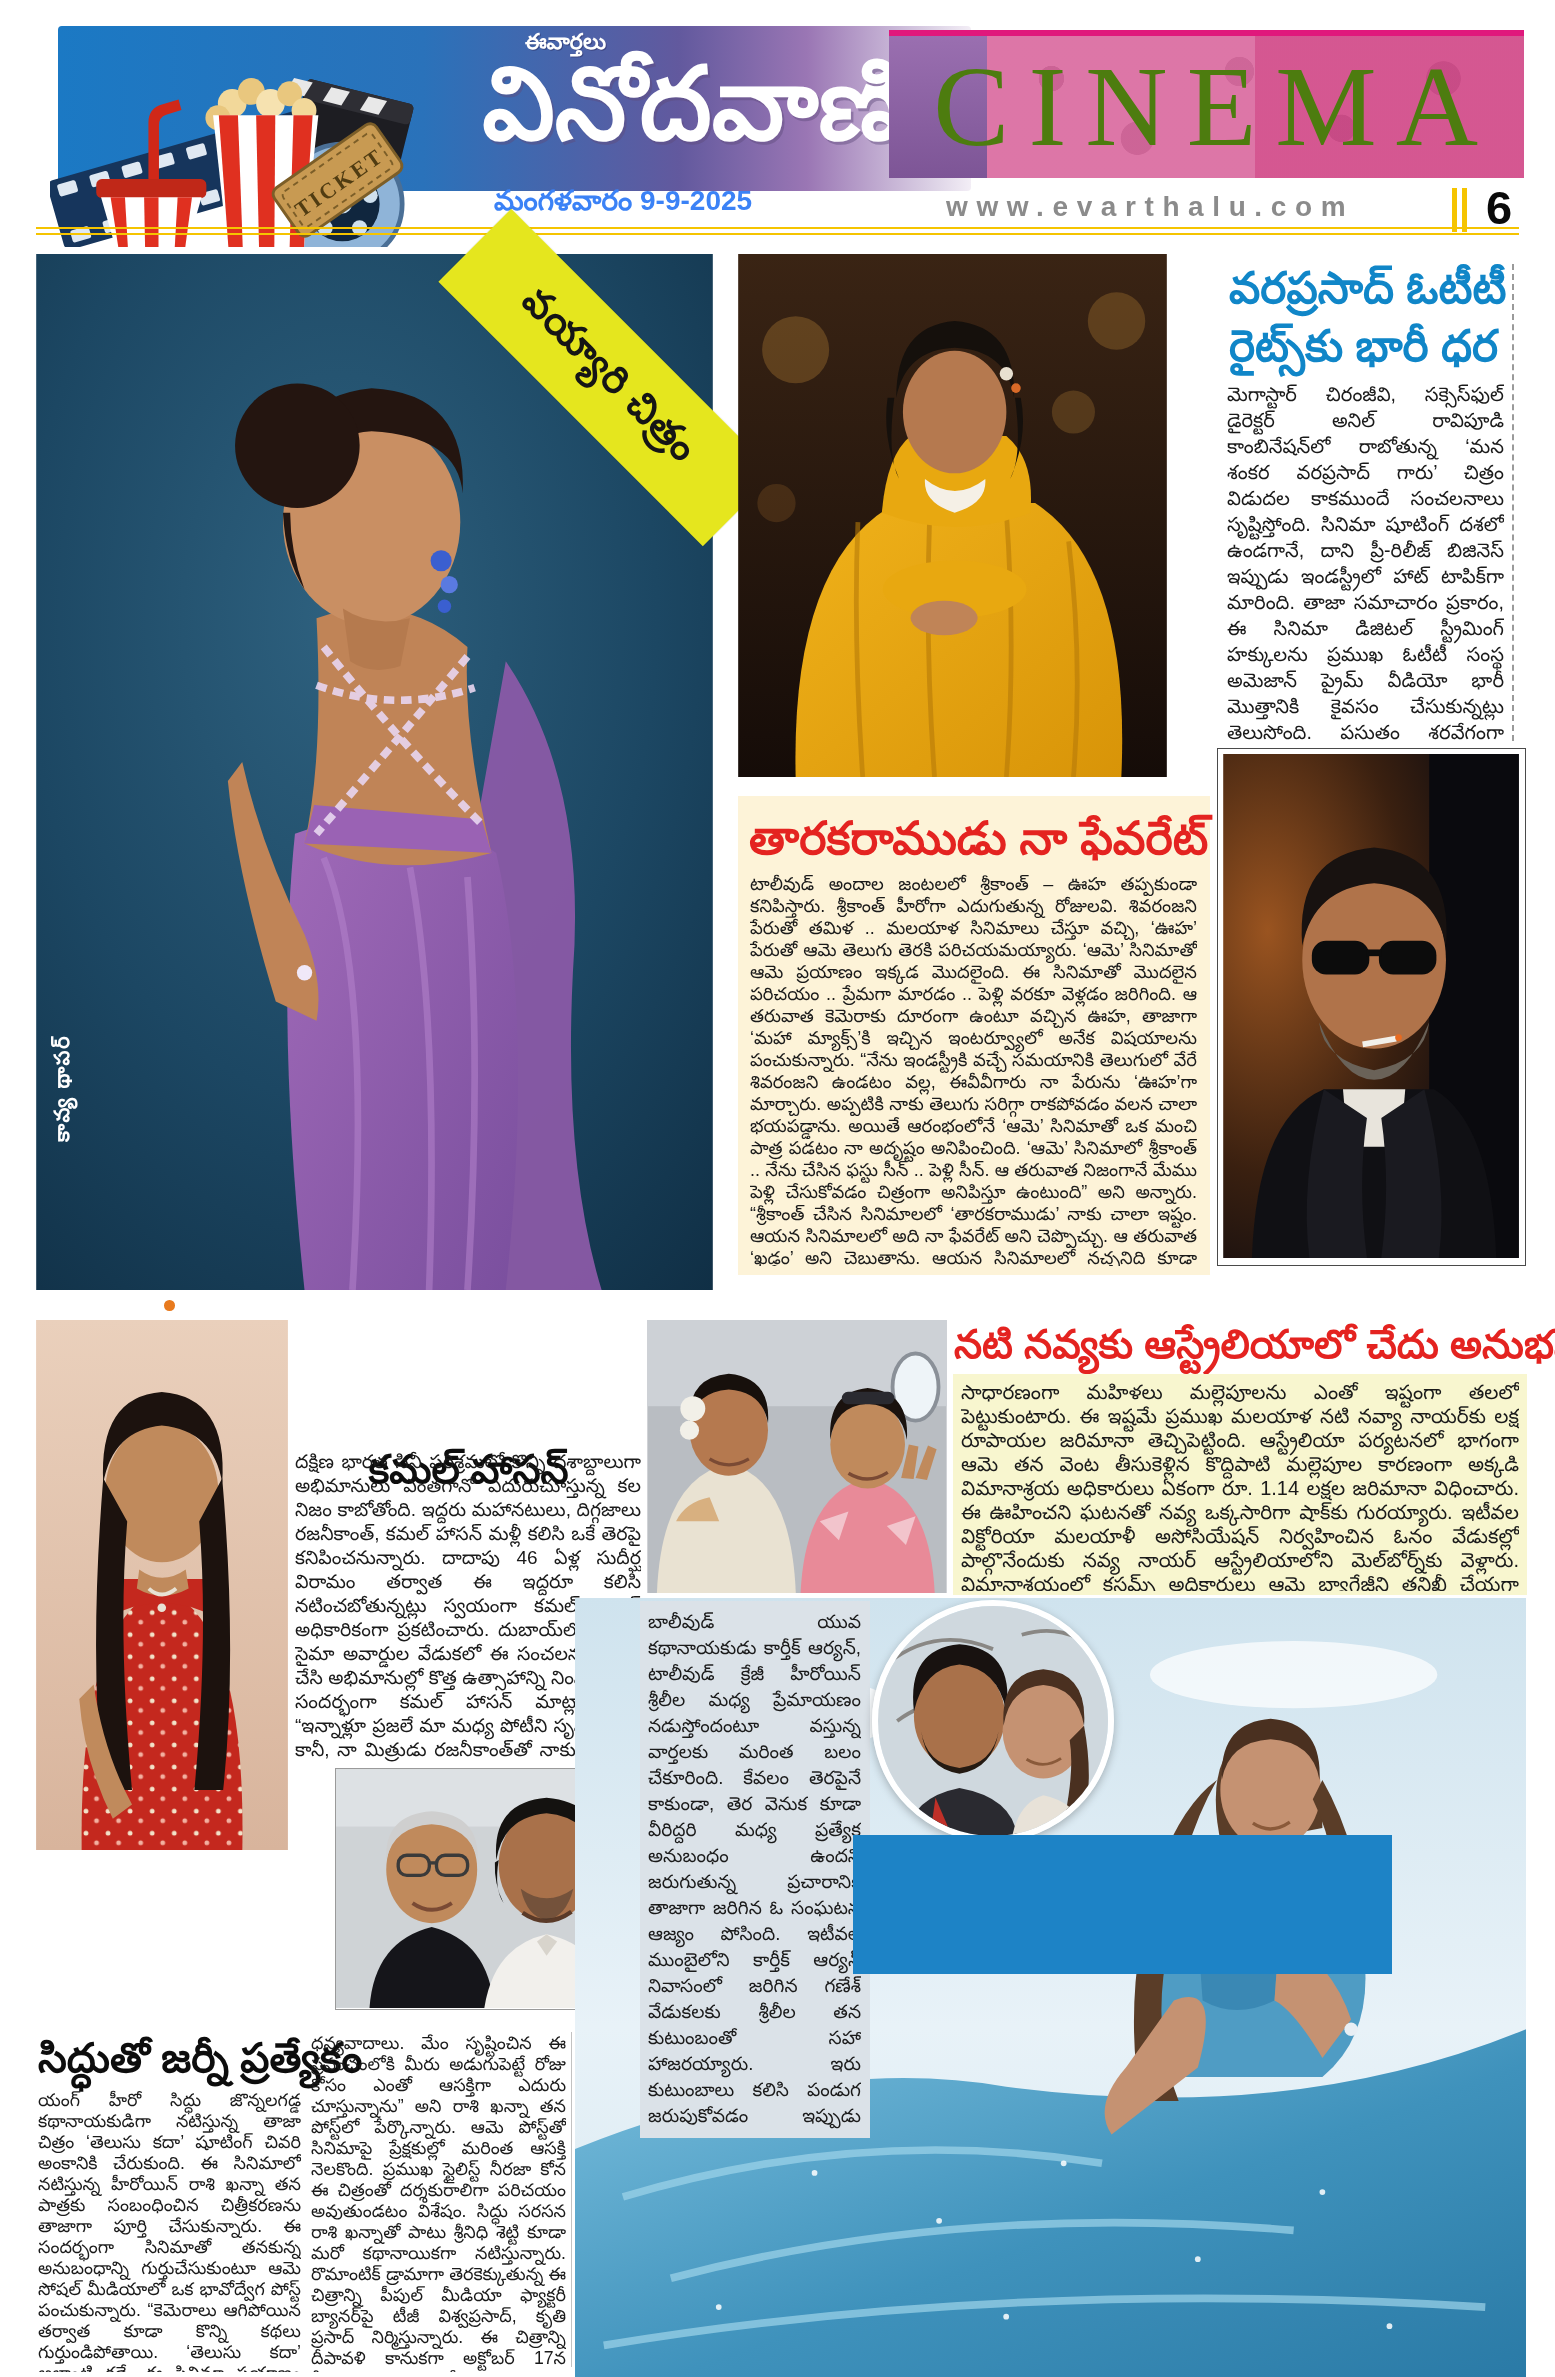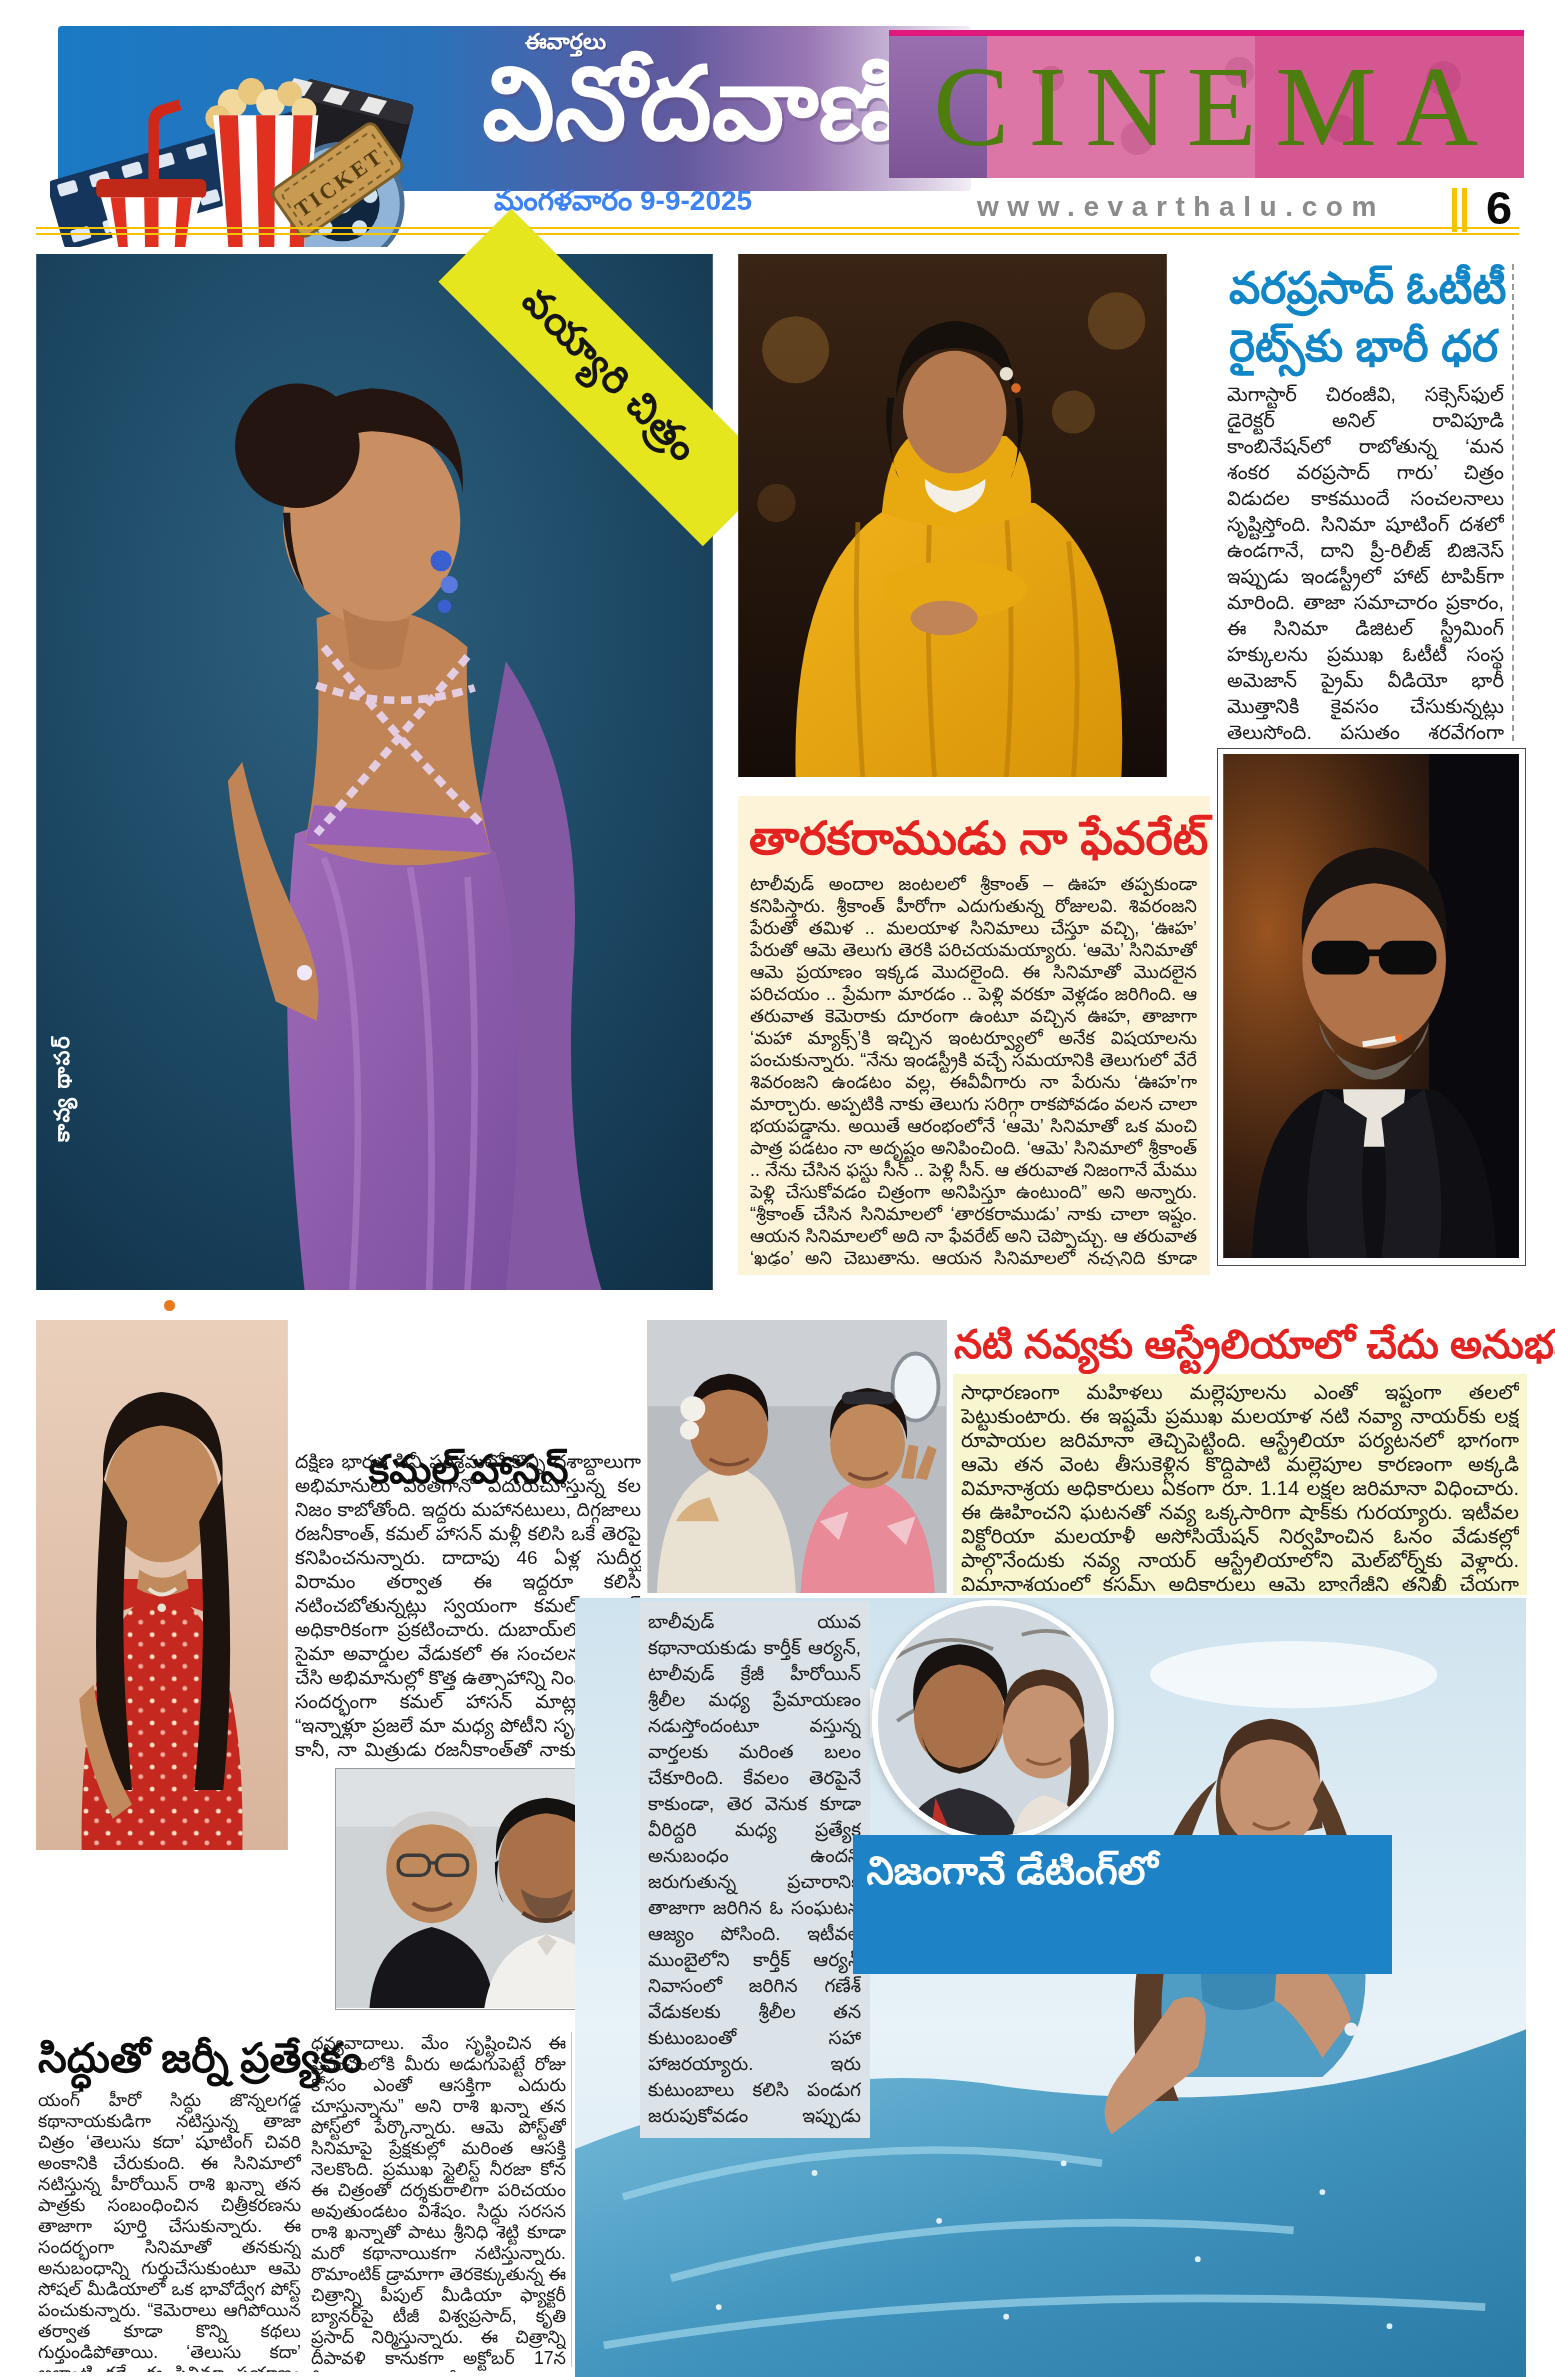--- a/index.html
+++ b/index.html
@@ -116,21 +116,21 @@
 
   <div class="abs" style="left:417px;top:32px;width:551px;height:144px;font-size:102px;line-height:144px;text-align:center;font-weight:bold;color:#ffffff;text-shadow:2.4px 3.4px 0 rgba(95,75,125,.45);white-space:nowrap;">వినోదవాణి</div>
 
   <div class="abs" style="left:460px;top:185px;width:326px;text-align:center;font-size:28px;font-weight:bold;color:#3b82f6;">మంగళవారం 9-9-2025</div>
 
   <div class="abs" style="left:889px;top:30px;width:635px;height:6.7px;background:#e0187c;"></div>
   <div class="abs" style="left:889px;top:36px;width:98px;height:142px;background:linear-gradient(180deg,#9a6fb0,#7d5596);"></div>
   <div class="abs pinkdoodles" style="left:987px;top:36px;width:537px;height:142px;"></div>
   <div class="abs cinema-title" style="left:884px;top:37px;width:613px;height:140px;">CINEMA</div>
 
-  <div class="abs website" style="left:946px;top:191px;width:470px;text-align:center;">www.evarthalu.com</div>
+  <div class="abs website" style="left:946px;top:191px;width:470px;">www.evarthalu.com</div>
 
   <div class="abs" style="left:1452px;top:188px;width:4.8px;height:44px;background:#f5c400;"></div>
   <div class="abs" style="left:1462px;top:188px;width:4.8px;height:44px;background:#f5c400;"></div>
   <div class="abs" style="left:1470px;top:180px;width:58px;text-align:center;font-size:47px;font-weight:bold;color:#0a0a0a;">6</div>
 
   <div class="abs dbl-yellow" style="left:36px;top:227px;width:1483px;"></div>
 
   <div class="abs" style="left:36px;top:254px;width:677px;height:1036px;">
     <svg width="677" height="1036" viewBox="0 0 1412 2162">
       <defs>
@@ -381,21 +381,20 @@
       <path d="M120 400 L150 470 L110 470 Z" fill="#c03028"></path>
       <ellipse cx="345" cy="260" rx="85" ry="100" fill="#c59272"></ellipse>
       <path d="M262 250 Q255 140 345 132 Q438 140 430 250 Q415 170 345 165 Q275 170 262 250 Z" fill="#4a3020"></path>
       <path d="M430 250 Q450 360 430 440 L390 440 Q410 340 400 280 Z" fill="#4a3020"></path>
       <path d="M280 480 Q295 410 345 395 Q420 410 432 480 Z" fill="#e8e2d8"></path>
       <path d="M310 320 Q345 342 382 318" stroke="#8a5a3a" stroke-width="6" fill="none"></path>
     </svg>
   </div>
 
   <div class="abs bluebox" style="left:853px;top:1835px;width:539px;height:139px;">
-    <div style="margin-top:3.8px;">నిజంగానే డేటింగ్‌లో</div>
   </div>
 
   <div class="abs hline-black" style="left:38px;top:2033px;width:268px;font-size:41px;line-height:51px;white-space:nowrap;">సిద్ధుతో జర్నీ ప్రత్యేకం</div>
   <div class="abs jtext" style="left:38px;top:2090px;width:263px;height:282px;font-size:17.7px;line-height:21px;">యంగ్ హీరో సిద్ధు జొన్నలగడ్డ కథానాయకుడిగా నటిస్తున్న తాజా చిత్రం ‘తెలుసు కదా’ షూటింగ్ చివరి అంకానికి చేరుకుంది. ఈ సినిమాలో నటిస్తున్న హీరోయిన్ రాశి ఖన్నా తన పాత్రకు సంబంధించిన చిత్రీకరణను తాజాగా పూర్తి చేసుకున్నారు. ఈ సందర్భంగా సినిమాతో తనకున్న అనుబంధాన్ని గుర్తుచేసుకుంటూ ఆమె సోషల్ మీడియాలో ఒక భావోద్వేగ పోస్ట్ పంచుకున్నారు. “కెమెరాలు ఆగిపోయిన తర్వాత కూడా కొన్ని కథలు గుర్తుండిపోతాయి. ‘తెలుసు కదా’ అలాంటి కథే. ఈ సినిమా ప్రయాణం నాకు ఎంతో ప్రత్యేకం. ఈ జర్నీలో నాతో ఉన్న ప్రతి ఒక్కరికీ</div>
   <div class="abs jtext" style="left:311px;top:2033px;width:255px;height:339px;font-size:17.7px;line-height:21px;">ధన్యవాదాలు. మేం సృష్టించిన ఈ ప్రపంచంలోకి మీరు అడుగుపెట్టే రోజు కోసం ఎంతో ఆసక్తిగా ఎదురు చూస్తున్నాను” అని రాశి ఖన్నా తన పోస్ట్‌లో పేర్కొన్నారు. ఆమె పోస్ట్‌తో సినిమాపై ప్రేక్షకుల్లో మరింత ఆసక్తి నెలకొంది. ప్రముఖ స్టైలిస్ట్ నీరజా కోన ఈ చిత్రంతో దర్శకురాలిగా పరిచయం అవుతుండటం విశేషం. సిద్ధు సరసన రాశి ఖన్నాతో పాటు శ్రీనిధి శెట్టి కూడా మరో కథానాయికగా నటిస్తున్నారు. రొమాంటిక్ డ్రామాగా తెరకెక్కుతున్న ఈ చిత్రాన్ని పీపుల్ మీడియా ఫ్యాక్టరీ బ్యానర్‌పై టీజీ విశ్వప్రసాద్, కృతి ప్రసాద్ నిర్మిస్తున్నారు. ఈ చిత్రాన్ని దీపావళి కానుకగా అక్టోబర్ 17న ప్రేక్షకుల ముందుకు తీసుకురానున్నట్లు చిత్రబృందం ప్రకటించింది.</div>
   <div class="abs thin-rule" style="left:571px;top:2032px;height:335px;"></div>
 
 </div>
 
 

